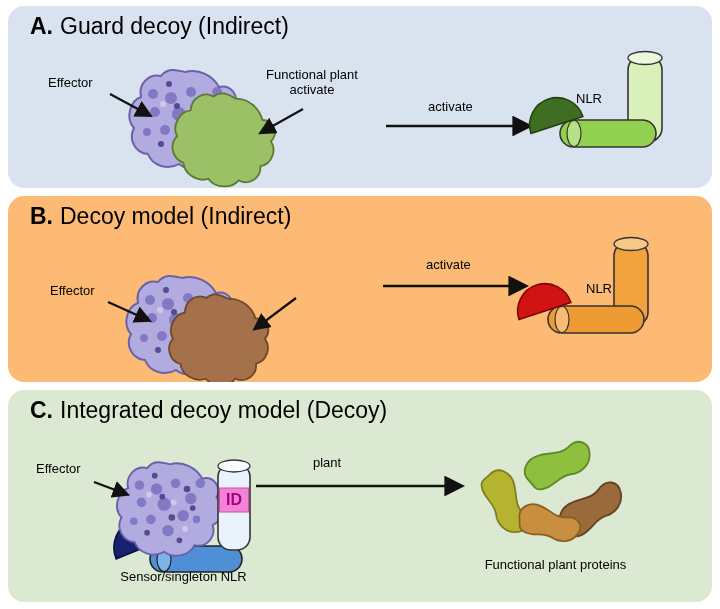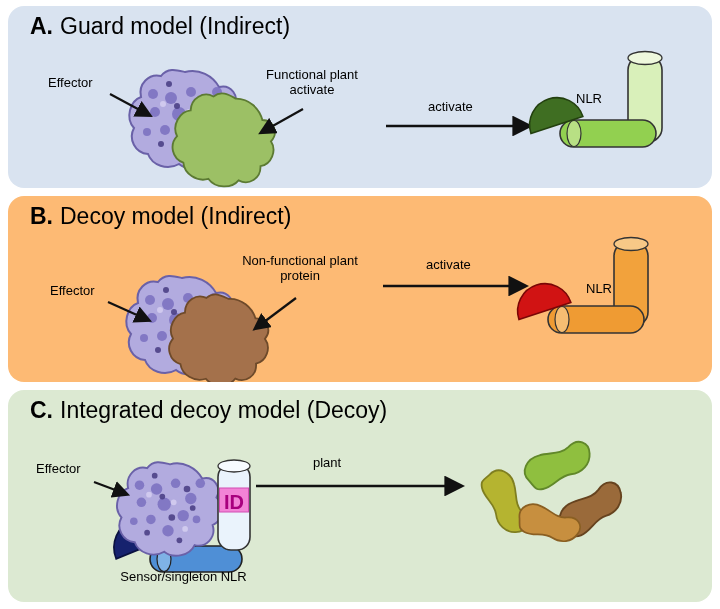--- a/index.html
+++ b/index.html
@@ -8,21 +8,21 @@
   .panel{position:absolute;left:8px;width:704px;border-radius:16px;}
   .panel-a{top:6px;height:182px;background:#d9e3f0;}
   .panel-b{top:196px;height:186px;background:#fdba74;}
   .panel-c{top:390px;height:212px;background:#dce9d2;}
   .panel svg{position:absolute;left:0;top:0;}
   .panel-title{position:absolute;left:22px;top:8px;font-size:23px;line-height:1.1;white-space:nowrap;}
   .panel-title .letter{font-weight:700;}
   .panel-title .ttl{font-weight:400;margin-left:7px;}
   .lbl{position:absolute;font-size:13px;font-weight:400;line-height:1.15;}
   .ctr{text-align:center;}
-  .id-lbl{position:absolute;font-size:20px;font-weight:700;color:#a8007e;text-align:center;}
+  .id-lbl{position:absolute;font-size:16px;font-weight:700;color:#a8007e;text-align:center;}
 </style>
 </head>
 <body>
 
 <div class="figure">
 
   
   <svg width="0" height="0" aria-hidden="true">
     <defs>
       <path id="blob" d="M 2,-46 C 16,-50 30,-42 36,-31 C 48,-34 57,-22 51,-11 C 60,-3 58,13 47,18 C 51,31 40,42 28,39 C 23,50 6,54 -4,46 C -16,53 -31,47 -35,36 C -48,35 -55,21 -49,10 C -58,0 -53,-17 -42,-21 C -45,-34 -34,-45 -22,-42 C -15,-51 -6,-48 2,-46 Z"></path>
@@ -86,21 +86,21 @@
       <line x1="378" y1="120" x2="520" y2="120" stroke="#111" stroke-width="2.6" marker-end="url(#arrA)"></line>
       <g>
         <rect x="620" y="50" width="34" height="86" rx="14" fill="#d9f0ba" stroke="#333" stroke-width="1.6"></rect>
         <ellipse cx="637" cy="52" rx="17" ry="6.5" fill="#eef8dd" stroke="#333" stroke-width="1.3"></ellipse>
         <rect x="552" y="114" width="96" height="27" rx="13.5" fill="#92d050" stroke="#333" stroke-width="1.6"></rect>
         <ellipse cx="566" cy="127.5" rx="7" ry="13" fill="#b8e084" stroke="#333" stroke-width="1.2"></ellipse>
         <use href="#wedge" fill="#3f6e22" stroke="#23400f" stroke-width="1.5" transform="translate(546,110) rotate(-18) scale(1.05)"></use>
       </g>
     </svg>
     <div class="panel-title">
-      <span class="letter">A.</span><span class="ttl">Guard model (Indirect)</span>
+      <span class="letter">A.</span><span class="ttl">Guard decoy (Indirect)</span>
     </div>
     <div class="lbl" style="left:40px;top:70px;">Effector</div>
     <div class="lbl ctr" style="left:238px;top:62px;width:132px;">Functional plant activate</div>
     <div class="lbl" style="left:420px;top:94px;">activate</div>
     <div class="lbl" style="left:568px;top:86px;">NLR</div>
   </div>
 
   
   <div class="panel panel-b">
     <svg width="704" height="186" viewBox="0 0 704 186">
@@ -123,21 +123,20 @@
         <ellipse cx="623" cy="48" rx="17" ry="6.5" fill="#f7c887" stroke="#333" stroke-width="1.3"></ellipse>
         <rect x="540" y="110" width="96" height="27" rx="13.5" fill="#ef9b33" stroke="#333" stroke-width="1.6"></rect>
         <ellipse cx="554" cy="123.5" rx="7" ry="13" fill="#f6bd72" stroke="#333" stroke-width="1.2"></ellipse>
         <use href="#wedge" fill="#d11313" stroke="#7a0606" stroke-width="1.5" transform="translate(534,106) rotate(-18) scale(1.05)"></use>
       </g>
     </svg>
     <div class="panel-title">
       <span class="letter">B.</span><span class="ttl">Decoy model (Indirect)</span>
     </div>
     <div class="lbl" style="left:42px;top:88px;">Effector</div>
-    <div class="lbl ctr" style="left:232px;top:58px;width:120px;">Non-functional plant protein</div>
     <div class="lbl" style="left:418px;top:62px;">activate</div>
     <div class="lbl" style="left:578px;top:86px;">NLR</div>
   </div>
 
   
   <div class="panel panel-c">
     <svg width="704" height="212" viewBox="0 0 704 212">
       <defs>
         <marker id="arrC" markerWidth="8" markerHeight="8" viewBox="0 0 10 10" refX="7.5" refY="5" orient="auto">
           <path d="M0,0L10,5L0,10Z" fill="#111"></path>
@@ -164,16 +163,17 @@
         <use href="#bean" fill="#9a6a3a" stroke="#66431f" stroke-width="1.8" transform="translate(584,122) rotate(-38) scale(1.05)"></use>
         <use href="#bean" fill="#c78f3f" stroke="#8a5f22" stroke-width="1.8" transform="translate(539,136) rotate(12) scale(0.95)"></use>
       </g>
     </svg>
     <div class="panel-title">
       <span class="letter">C.</span><span class="ttl">Integrated decoy model (Decoy)</span>
     </div>
     <div class="lbl" style="left:28px;top:72px;">Effector</div>
     <div class="id-lbl" style="left:210px;top:101px;width:32px;">ID</div>
     <div class="lbl" style="left:305px;top:66px;">plant</div>
+    <div class="lbl ctr" style="left:440px;top:168px;width:215px;">Functional plant proteins</div>
     <div class="lbl ctr" style="left:88px;top:180px;width:175px;">Sensor/singleton NLR</div>
   </div>
 
 </div>
 
 </body></html>

